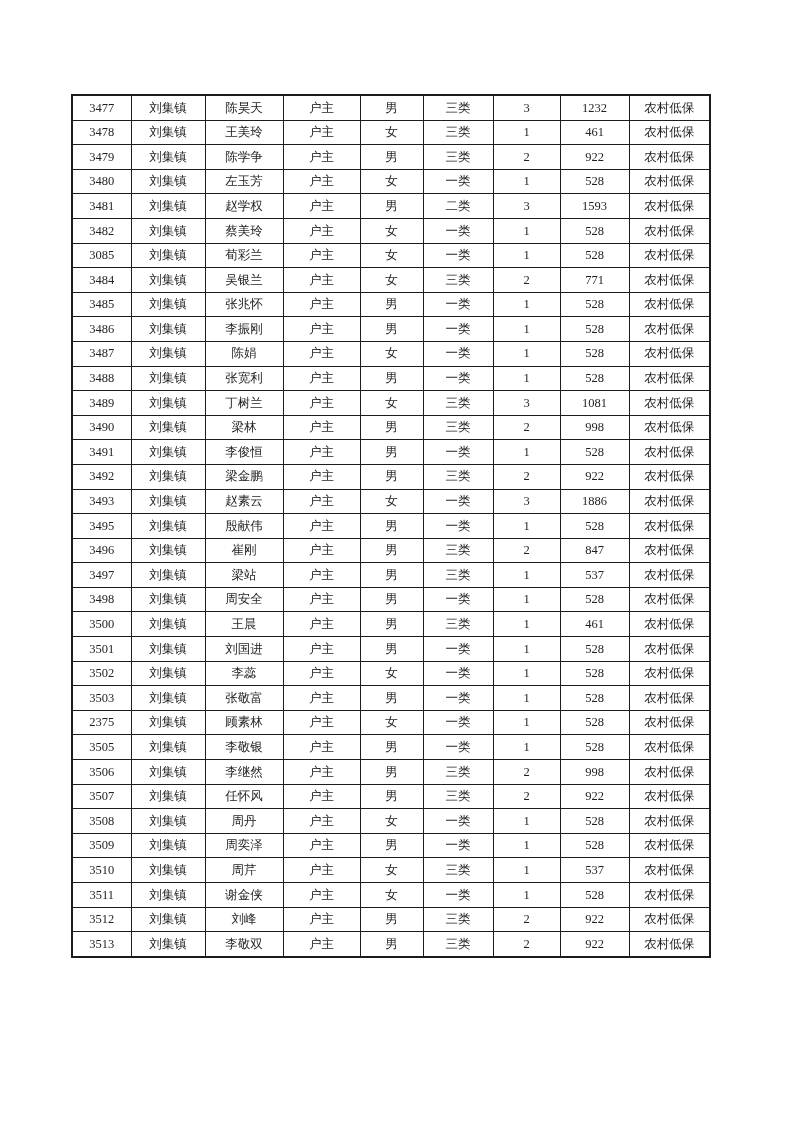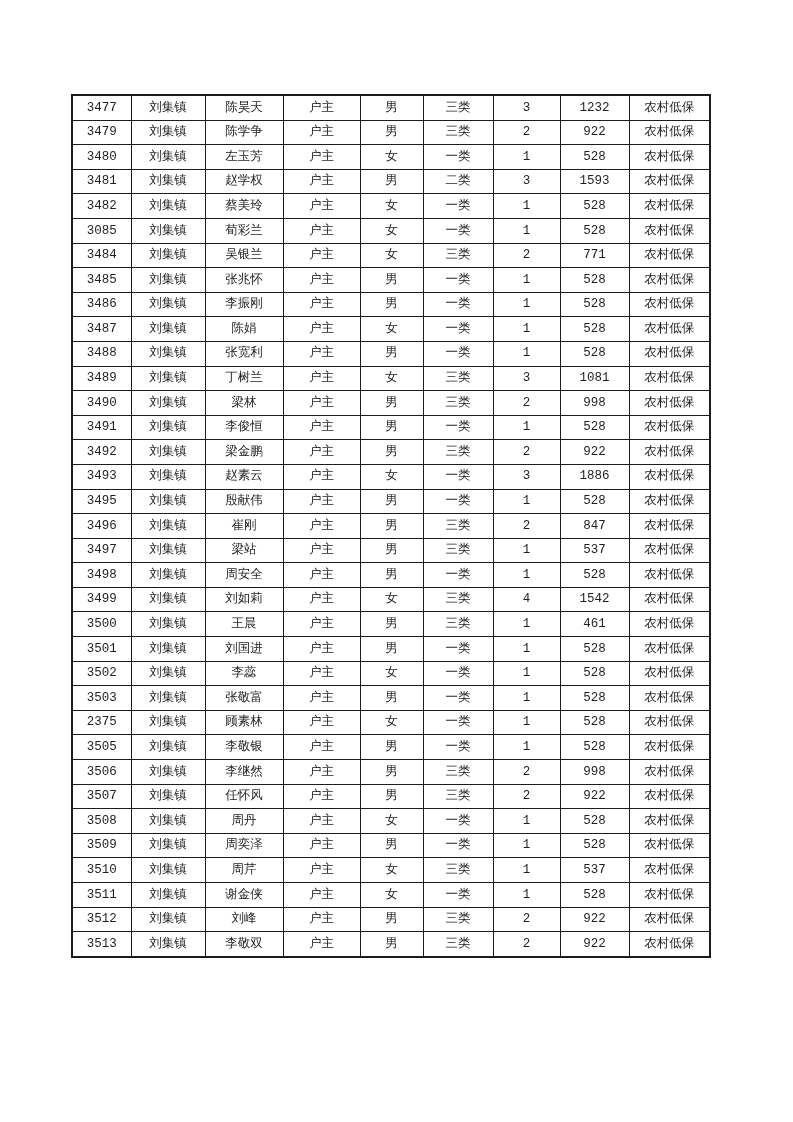--- a/index.html
+++ b/index.html
@@ -16,21 +16,20 @@
     font-family: "Liberation Serif", "DejaVu Serif", serif;
   }
   table.data-table {
     position: absolute;
     left: 71px;
     top: 94px;
     width: 639px;
     border-collapse: collapse;
     table-layout: fixed;
     border: 2px solid #1c1c1c;
-    font-family: Liberation Mono, monospace;
   }
   table.data-table td {
     border: 1px solid #1c1c1c;
     height: 23.6px;
     padding: 0 2px;
     text-align: center;
     vertical-align: middle;
     font-size: 12.5px;
     line-height: 1;
     color: #1f1f1f;
@@ -70,20 +69,31 @@
           <td>刘集镇</td>
           <td>陈昊天</td>
           <td>户主</td>
           <td>男</td>
           <td>三类</td>
           <td>3</td>
           <td>1232</td>
           <td>农村低保</td>
         </tr>
         <tr>
+          <td>3478</td>
+          <td>刘集镇</td>
+          <td>王美玲</td>
+          <td>户主</td>
+          <td>女</td>
+          <td>三类</td>
+          <td>1</td>
+          <td>461</td>
+          <td>农村低保</td>
+        </tr>
+        <tr>
           <td>3479</td>
           <td>刘集镇</td>
           <td>陈学争</td>
           <td>户主</td>
           <td>男</td>
           <td>三类</td>
           <td>2</td>
           <td>922</td>
           <td>农村低保</td>
         </tr>
@@ -276,31 +286,20 @@
         </tr>
         <tr>
           <td>3498</td>
           <td>刘集镇</td>
           <td>周安全</td>
           <td>户主</td>
           <td>男</td>
           <td>一类</td>
           <td>1</td>
           <td>528</td>
-          <td>农村低保</td>
-        </tr>
-        <tr>
-          <td>3499</td>
-          <td>刘集镇</td>
-          <td>刘如莉</td>
-          <td>户主</td>
-          <td>女</td>
-          <td>三类</td>
-          <td>4</td>
-          <td>1542</td>
           <td>农村低保</td>
         </tr>
         <tr>
           <td>3500</td>
           <td>刘集镇</td>
           <td>王晨</td>
           <td>户主</td>
           <td>男</td>
           <td>三类</td>
           <td>1</td>

